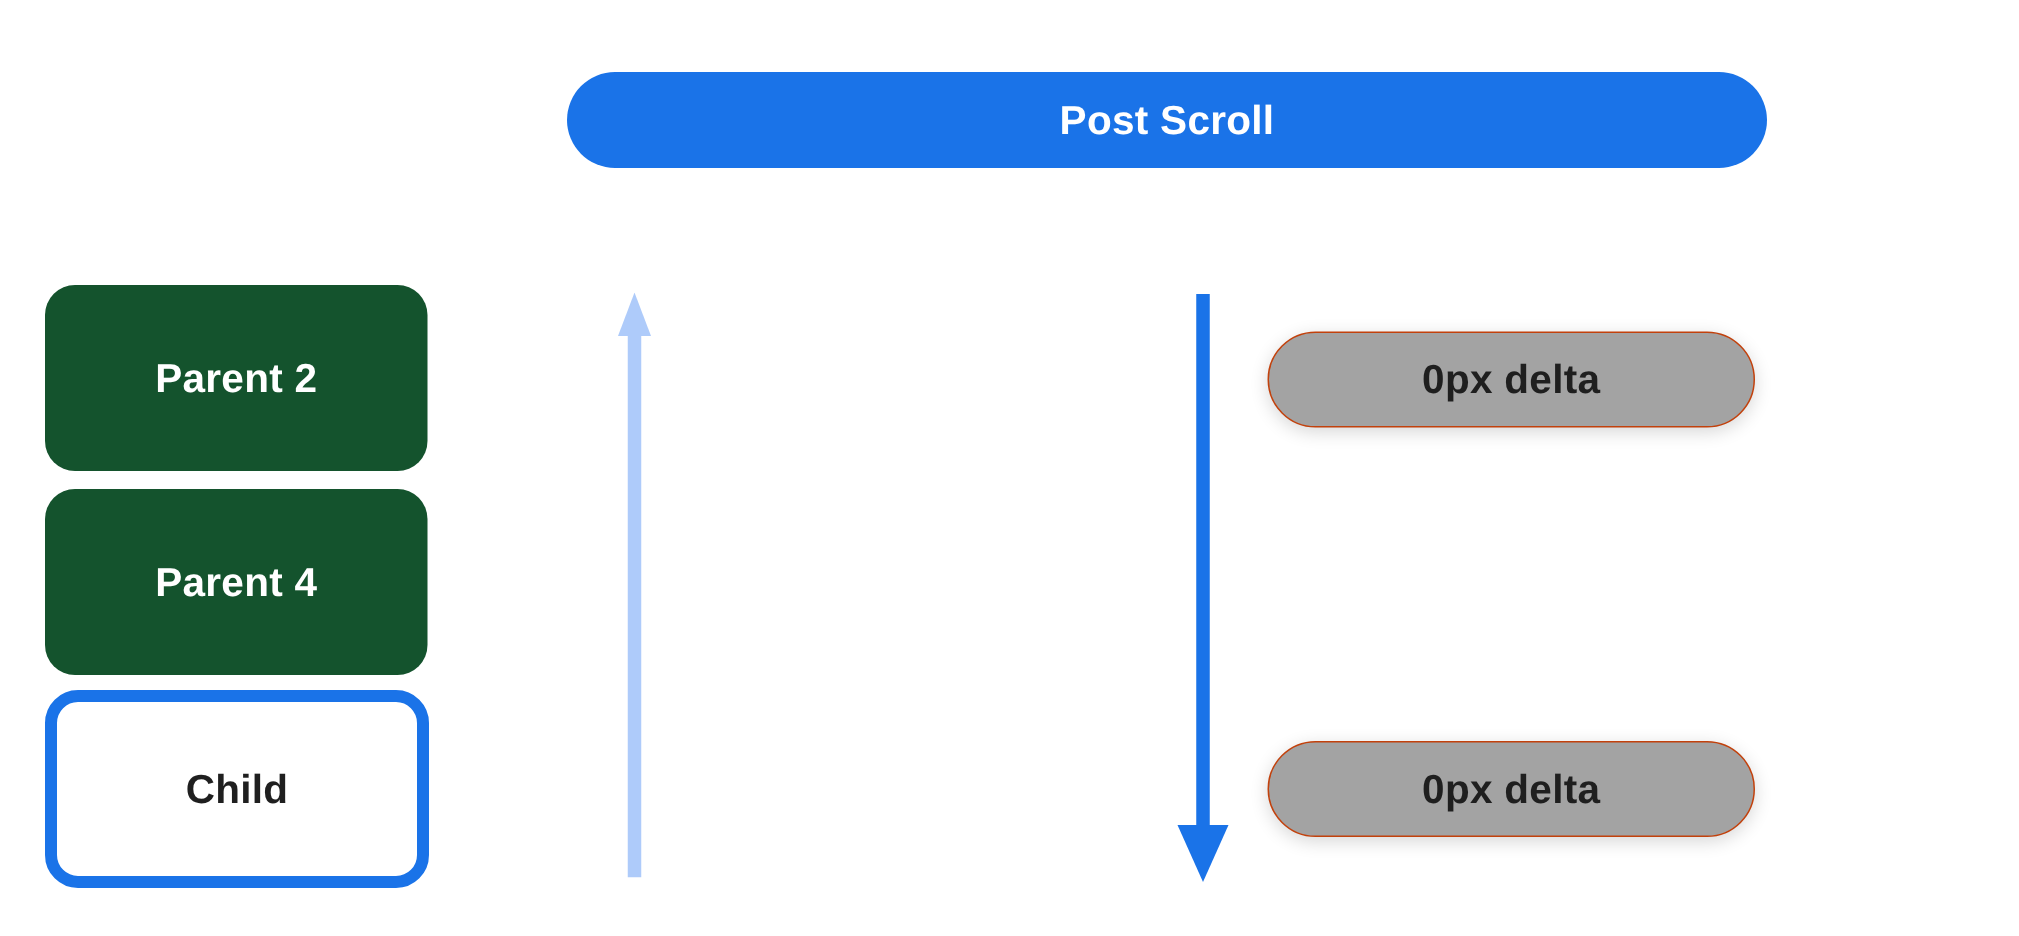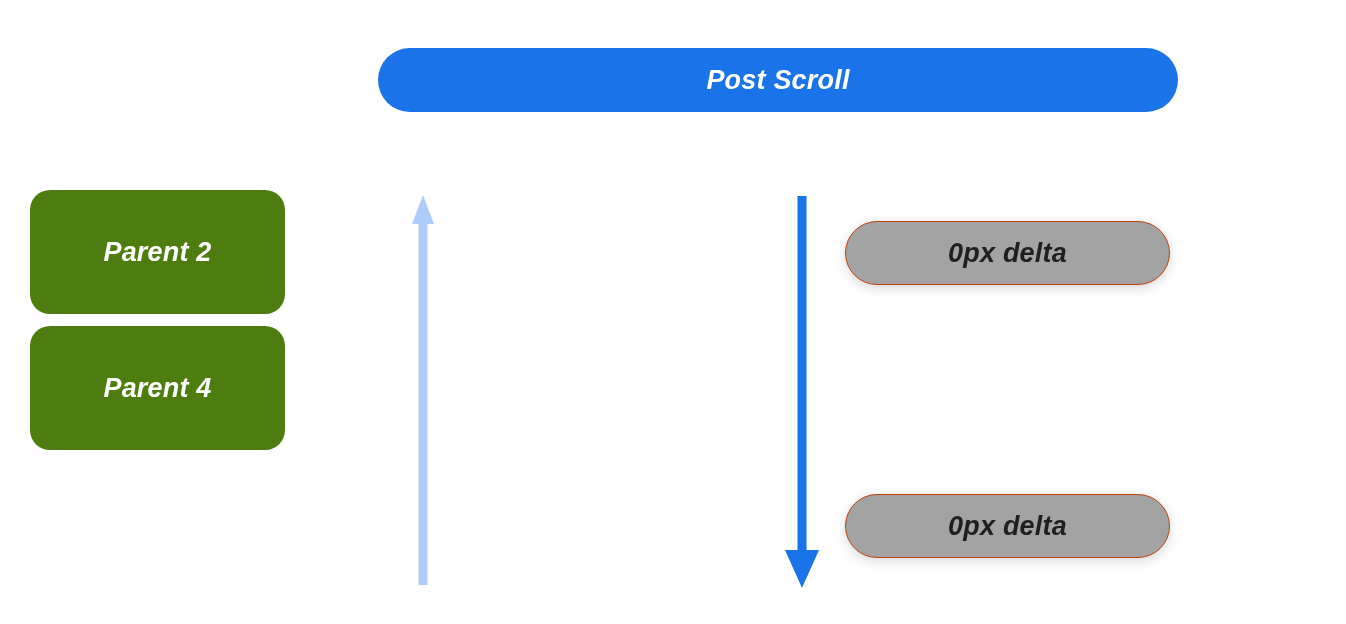--- a/index.html
+++ b/index.html
@@ -7,21 +7,20 @@
     padding: 0;
     background: #ffffff;
     font-family: "Liberation Sans", "DejaVu Sans", sans-serif;
   }
   .stage {
     position: relative;
     width: 1346px;
     height: 624px;
     background: #ffffff;
     overflow: hidden;
-    font-style: italic;
   }
   .pill, .box {
     position: absolute;
     display: flex;
     align-items: center;
     justify-content: center;
     box-sizing: border-box;
     font-weight: 700;
     font-size: 27px;
     letter-spacing: 0.2px;
@@ -31,21 +30,21 @@
     left: 378px; top: 48px;
     width: 800px; height: 64px;
     background: #1a73e8;
     color: #ffffff;
     border-radius: 32px;
   }
   
   .parent-box {
     left: 30px;
     width: 255px; height: 124px;
-    background: #4d7c0f;
+    background: #14532d;
     color: #ffffff;
     border-radius: 20px;
   }
   .parent-2 { top: 190px; }
   .parent-1 { top: 326px; }
   .child-box {
     left: 30px; top: 460px;
     width: 256px; height: 132px;
     background: #ffffff;
     border: 8px solid #1a73e8;
@@ -92,20 +91,23 @@
   </div>
 
   <div class="box parent-box parent-2">
     <span>Parent 2</span>
   </div>
 
   <div class="box parent-box parent-1">
     <span>Parent 4</span>
   </div>
 
+  <div class="box child-box">
+    <span>Child</span>
+  </div>
 
   <svg class="arrow-svg up-arrow" width="24" height="390" viewBox="0 0 24 390" aria-hidden="true">
     <polygon points="12,0 1,29 23,29" fill="#aecbfa"></polygon>
     <rect x="7.5" y="27" width="9" height="363" fill="#aecbfa"></rect>
   </svg>
 
   <svg class="arrow-svg down-arrow" width="36" height="393" viewBox="0 0 36 393" aria-hidden="true">
     <rect x="13.5" y="0" width="9" height="358" fill="#1a73e8"></rect>
     <polygon points="1,354 35,354 18,392" fill="#1a73e8"></polygon>
   </svg>

